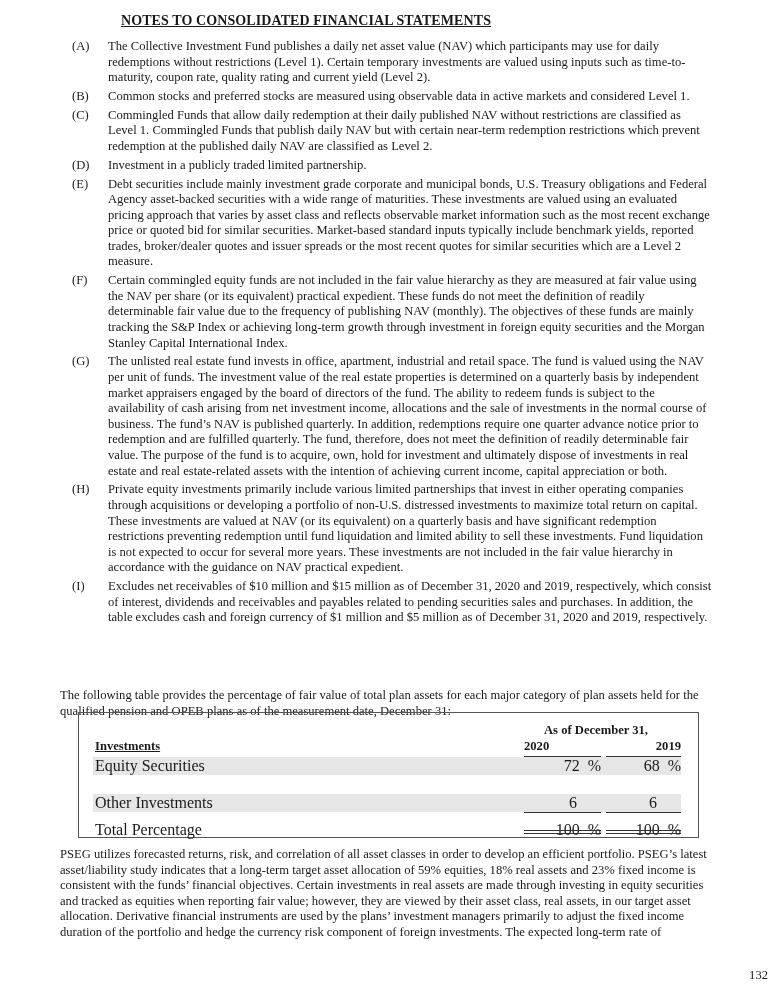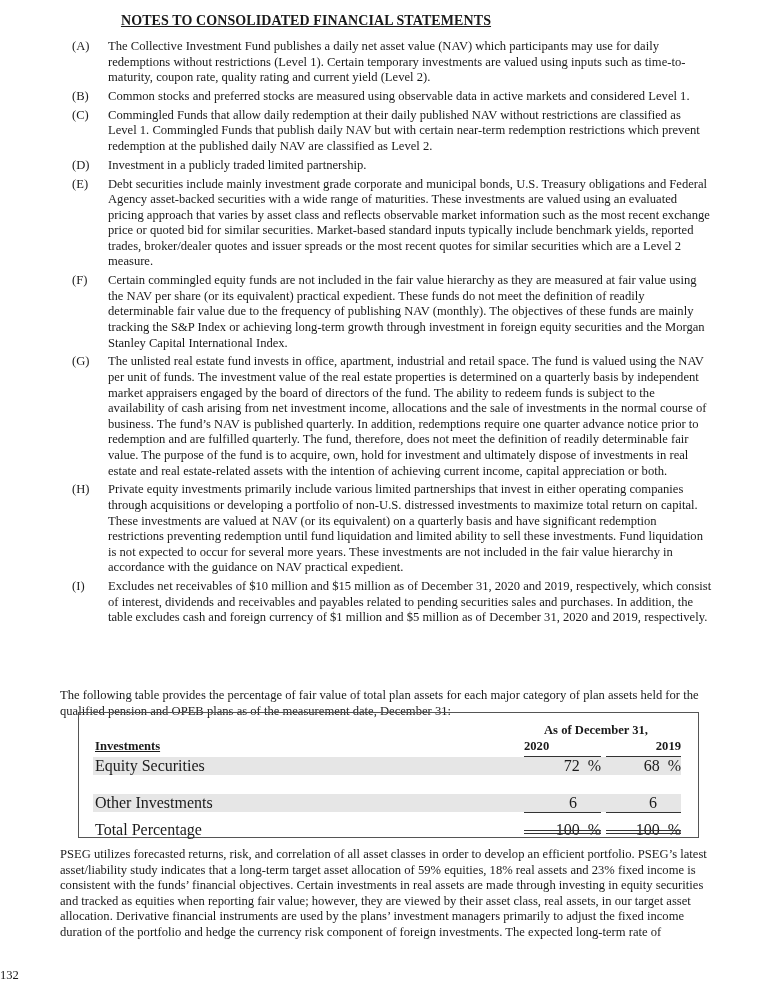--- a/index.html
+++ b/index.html
@@ -15,21 +15,21 @@
   .tbox { position:absolute; left:78px; top:712px; width:621px; height:126px; border:1px solid #555; box-sizing:border-box; }
   .row { position:absolute; left:14px; width:588px; height:18px; font-size:16px; line-height:18px; }
   .shade { background:#e6e6e6; }
   .row .name { position:absolute; left:2px; }
   .cell { position:absolute; text-align:right; }
   .c1 { left:431px; width:77px; }
   .c2 { left:513px; width:75px; }
   .hdr { position:absolute; font-weight:bold; font-size:12.6px; }
   .rule { position:absolute; height:0; border-top:1.3px solid #333; }
   .drule { position:absolute; height:2px; border-top:1.2px solid #333; border-bottom:1.2px solid #333; }
-  .pagenum { position:absolute; top:968px; left:0; width:768px; text-align:left; font-size:12.6px; }
+  .pagenum { position:absolute; top:968px; left:0; width:768px; text-align:right; font-size:12.6px; }
 </style>
 </head>
 <body>
 
 <div class="title">NOTES TO CONSOLIDATED FINANCIAL STATEMENTS</div>
 
 <div class="notes">
   <div class="note">
       <span class="lbl">(A)</span>
       <span class="txt">The Collective Investment Fund publishes a daily net asset value (NAV) which participants may use for daily redemptions without restrictions (Level 1). Certain temporary investments are valued using inputs such as time-to-maturity, coupon rate, quality rating and current yield (Level 2).</span>

